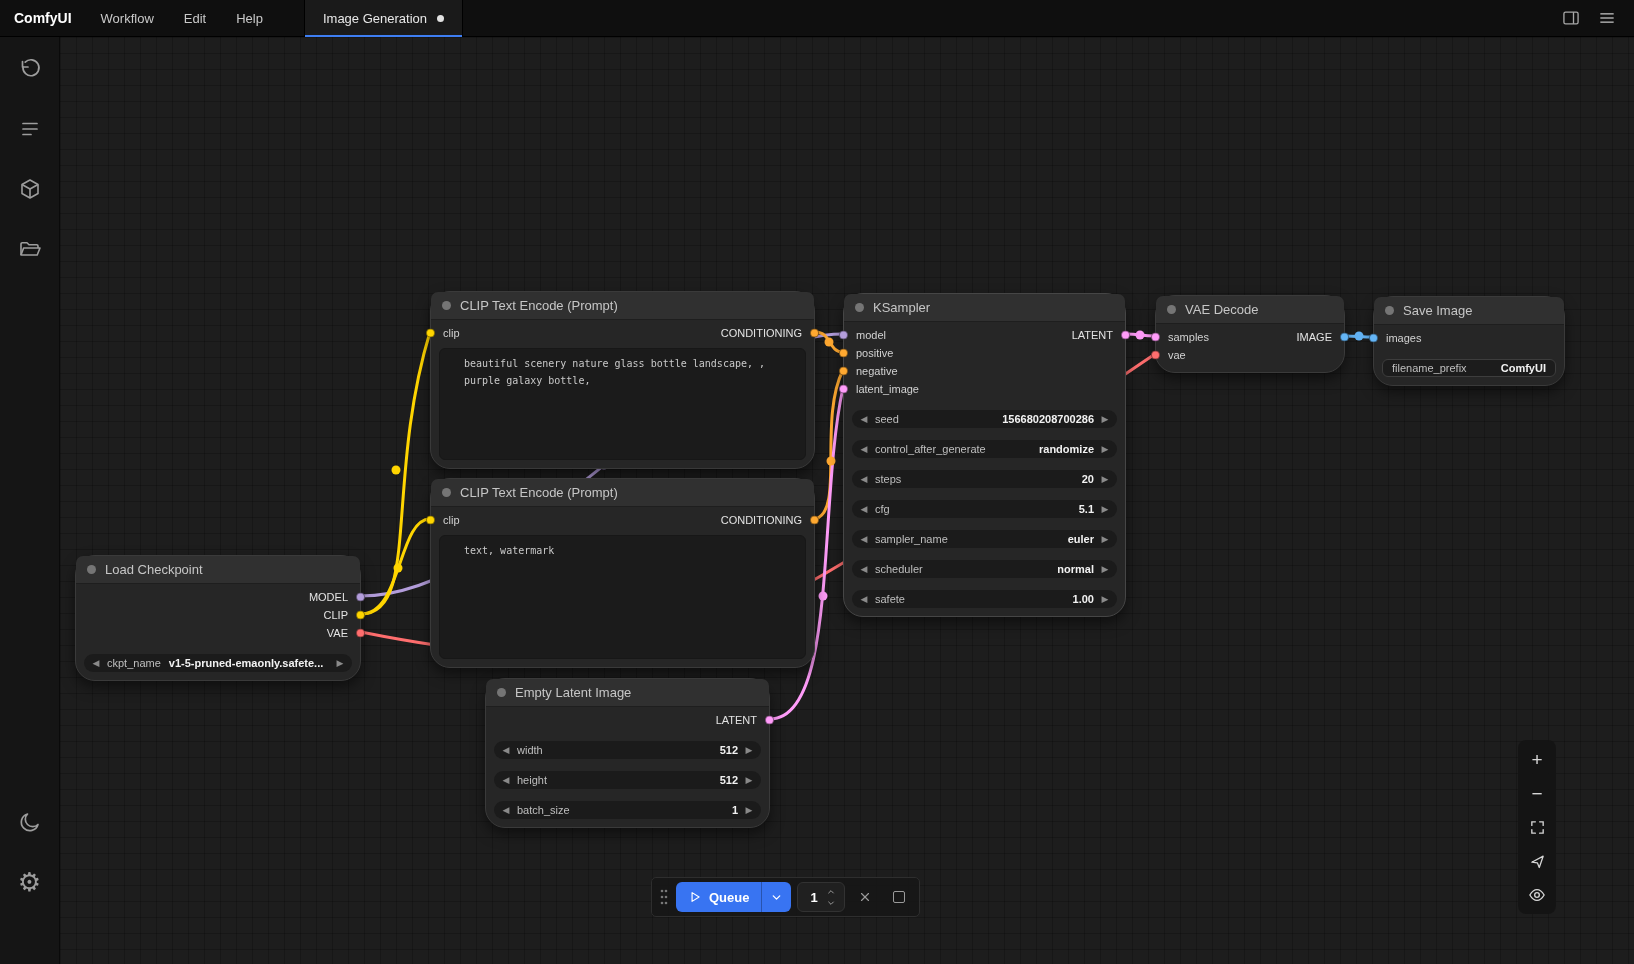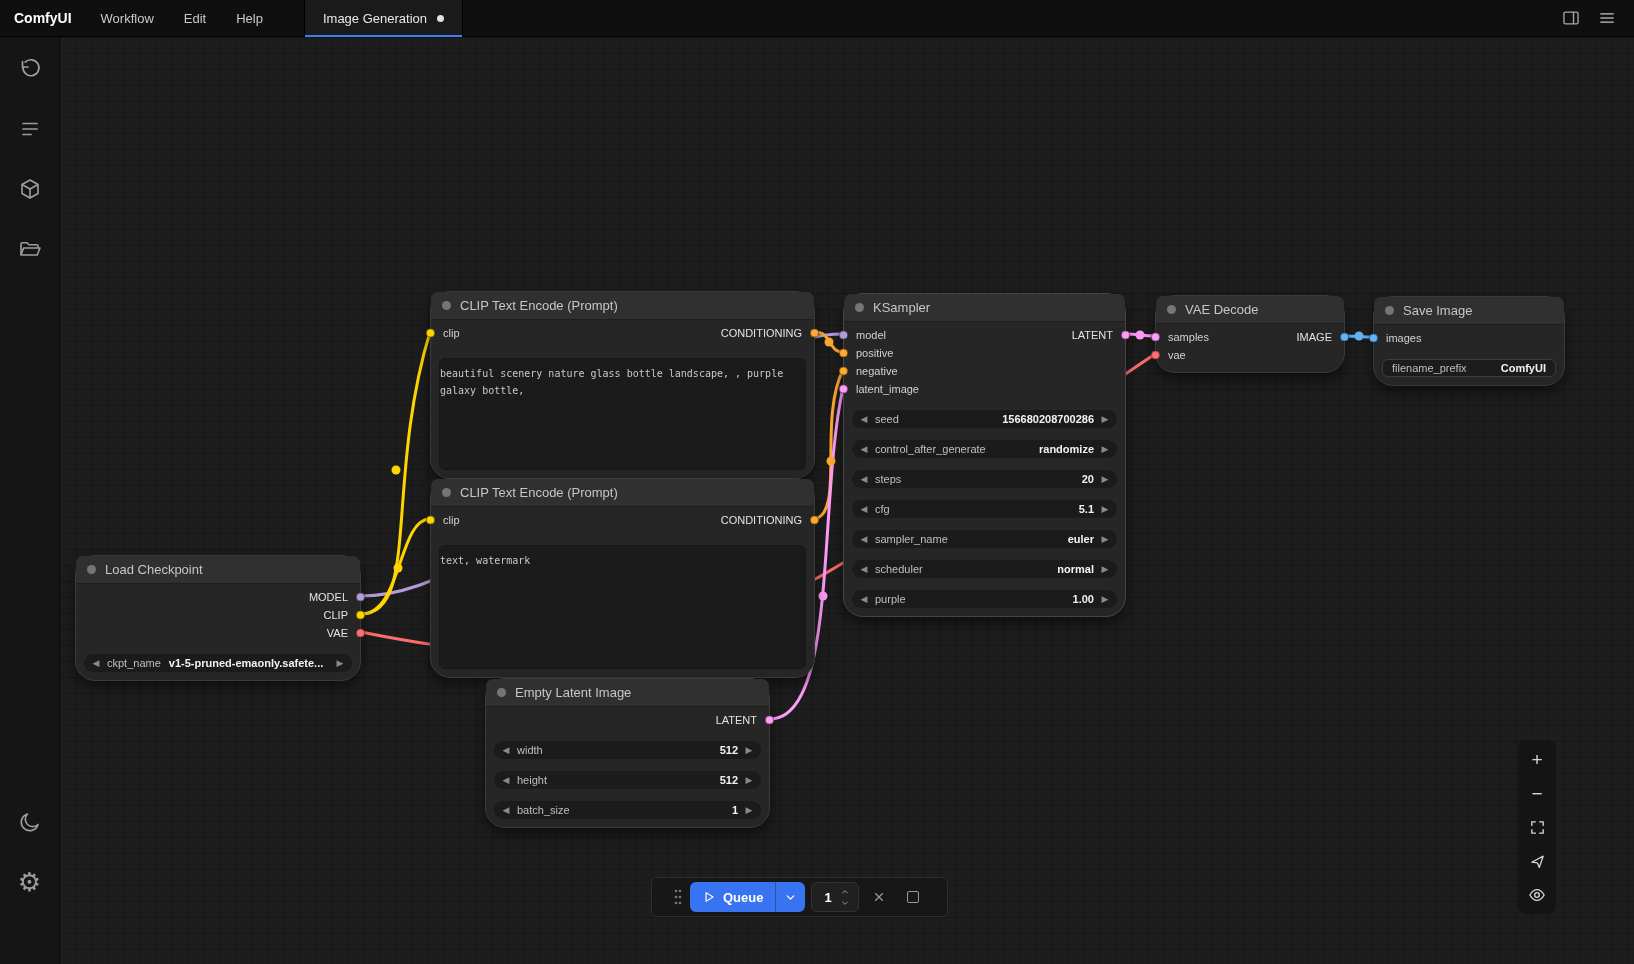--- a/index.html
+++ b/index.html
@@ -34,32 +34,32 @@
   .node-header{height:28px;display:flex;align-items:center;gap:9px;padding:0 11px;background:#303030;border-radius:7px 7px 0 0;border-bottom:1px solid #1e1e1e}
   .collapse-dot{width:9px;height:9px;border-radius:50%;background:#757575;flex:0 0 auto;cursor:pointer}
   .title-text{font-size:13px;color:#c6c6c6;white-space:nowrap;overflow:hidden}
   .node-body{padding:4px 0 8px}
   .slot-row{position:relative;height:18px;display:flex;align-items:center;padding:0 12px}
   .slot-label.in{font-size:11px;color:#d2d2d2}
   .slot-label.out{margin-left:auto;font-size:11px;font-weight:400;color:#e3e3e3}
   .slot-dot{position:absolute;top:50%;width:9px;height:9px;border-radius:50%;transform:translateY(-50%);border:1px solid rgba(0,0,0,.45);cursor:crosshair}
   .slot-dot.in{left:-5px}
   .slot-dot.out{right:-5px}
-  .node-text{margin:16px 8px 0;background:#1b1b1b;border:1px solid #171717;border-radius:6px;padding:6px 0;font-family:"DejaVu Sans Mono",monospace;font-size:10px;line-height:1.7;color:#c9c9c9;overflow:hidden;cursor:text}
+  .node-text{margin:6px 8px 0;background:#1b1b1b;border:1px solid #171717;border-radius:6px;padding:6px 24px;font-family:"DejaVu Sans Mono",monospace;font-size:10px;line-height:1.7;color:#c9c9c9;overflow:hidden;cursor:text}
   .widget{height:18px;margin:12px 8px 0;background:#1b1b1b;border-radius:9px;display:flex;align-items:center;padding:0 5px;font-size:11px;cursor:pointer}
   .widget .arrow{color:#8a8a8a;font-size:9px;width:14px;text-align:center;line-height:18px;cursor:pointer}
   .widget .wlabel{color:#bfbfbf;padding:0 4px}
   .widget .wlabel.grow{flex:1}
   .widget .wvalue{color:#f2f2f2;font-weight:700;padding:0 4px}
   .widget .wvalue.grow{flex:1;text-align:left}
   .widget.textbox{border-radius:6px;border:1px solid #3d3d3d;background:#1c1c1c}
   .widget.textbox .wlabel{flex:1}
 
   
-  .queue-bar{position:fixed;left:651px;top:877px;height:40px;background:rgba(23,23,23,.96);border:1px solid #2e2e2e;border-radius:5px;display:flex;align-items:center;padding:4px 20px;gap:6px;z-index:60}
+  .queue-bar{position:fixed;left:651px;top:877px;height:40px;background:rgba(23,23,23,.96);border:1px solid #2e2e2e;border-radius:5px;display:flex;align-items:center;padding:4px 6px;gap:6px;z-index:60}
   .drag-handle{display:flex;align-items:center;justify-content:center;width:12px;height:28px;cursor:grab}
   .queue-btn{height:30px;background:#3874f2;border-radius:6px;display:flex;align-items:center;color:#fff;cursor:pointer}
   .queue-main{display:flex;align-items:center;gap:7px;padding:0 12px;font-size:13px;font-weight:600}
   .queue-caret{padding:0 8px;height:30px;display:flex;align-items:center;border-left:1px solid rgba(0,0,0,.28);cursor:pointer}
   .batch-box{display:flex;align-items:center;height:30px;background:#202020;border:1px solid #323232;border-radius:6px;padding:0 6px 0 12px;gap:6px;cursor:text}
   .batch-value{color:#fff;font-size:13px;font-weight:700}
   .steppers{display:flex;flex-direction:column;gap:1px}
   .stepper-btn{width:14px;height:10px;display:flex;align-items:center;justify-content:center;cursor:pointer}
   .qicon{width:28px;height:28px;display:flex;align-items:center;justify-content:center;cursor:pointer}
   .stop-square{width:12px;height:12px;border:1.6px solid #9a9a9a;border-radius:2px}
@@ -240,21 +240,21 @@
       <span class="arrow">▶</span>
     </div>
     <div class="widget">
       <span class="arrow">◀</span>
       <span class="wlabel grow">scheduler</span>
       <span class="wvalue">normal</span>
       <span class="arrow">▶</span>
     </div>
     <div class="widget">
       <span class="arrow">◀</span>
-      <span class="wlabel grow">purple</span>
+      <span class="wlabel grow">safete</span>
       <span class="wvalue">1.00</span>
       <span class="arrow">▶</span>
     </div>
   </div>
 </div>
 
 <div class="node" style="left:1155px;top:295px;width:190px">
   <div class="node-header">
     <span class="collapse-dot"></span>
     <span class="title-text">VAE Decode</span>

